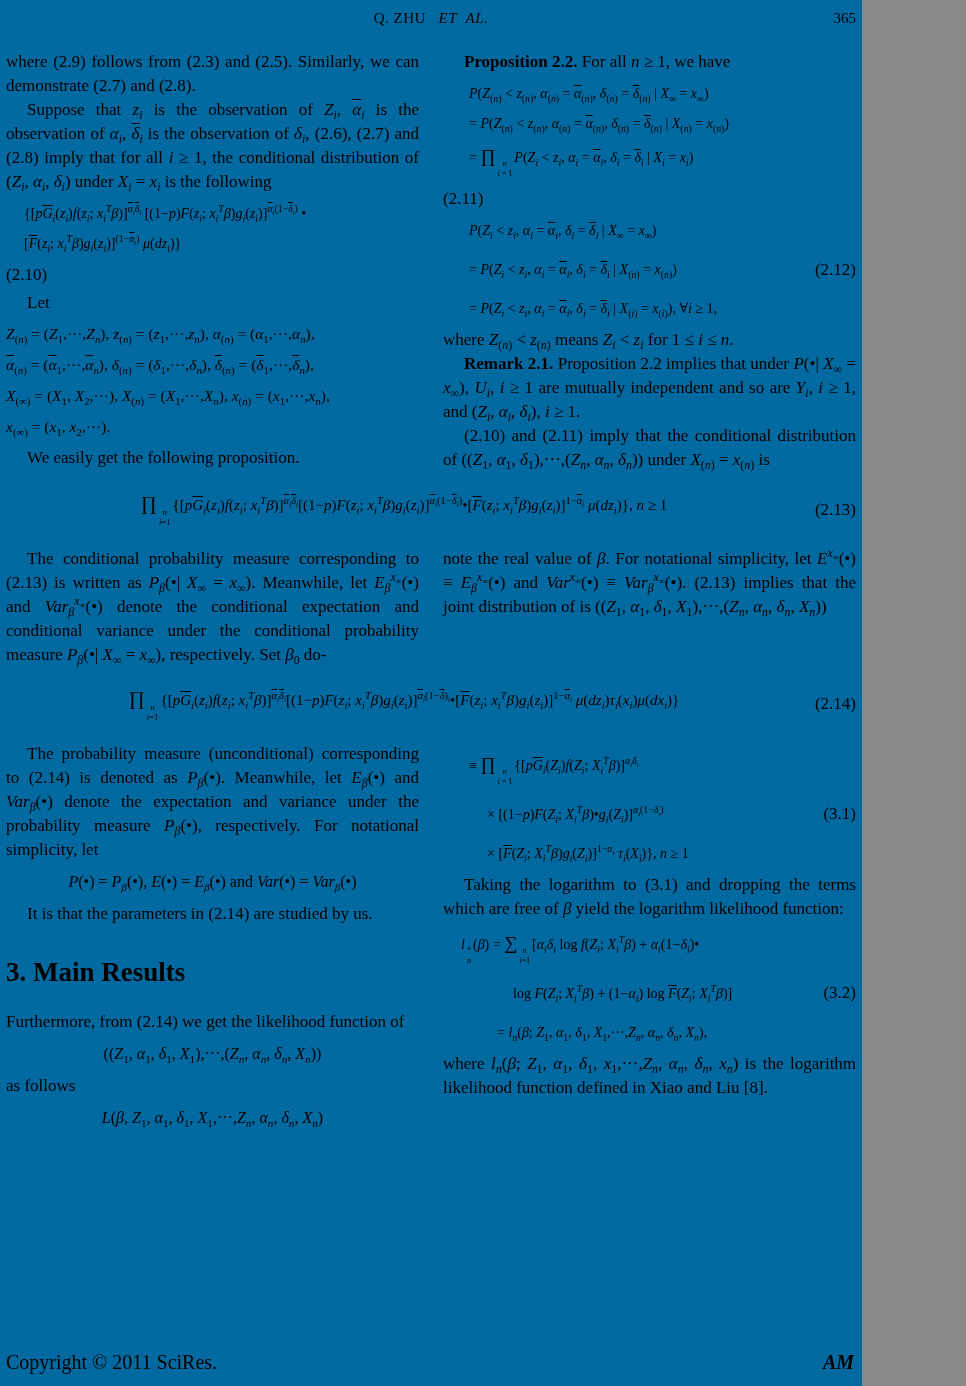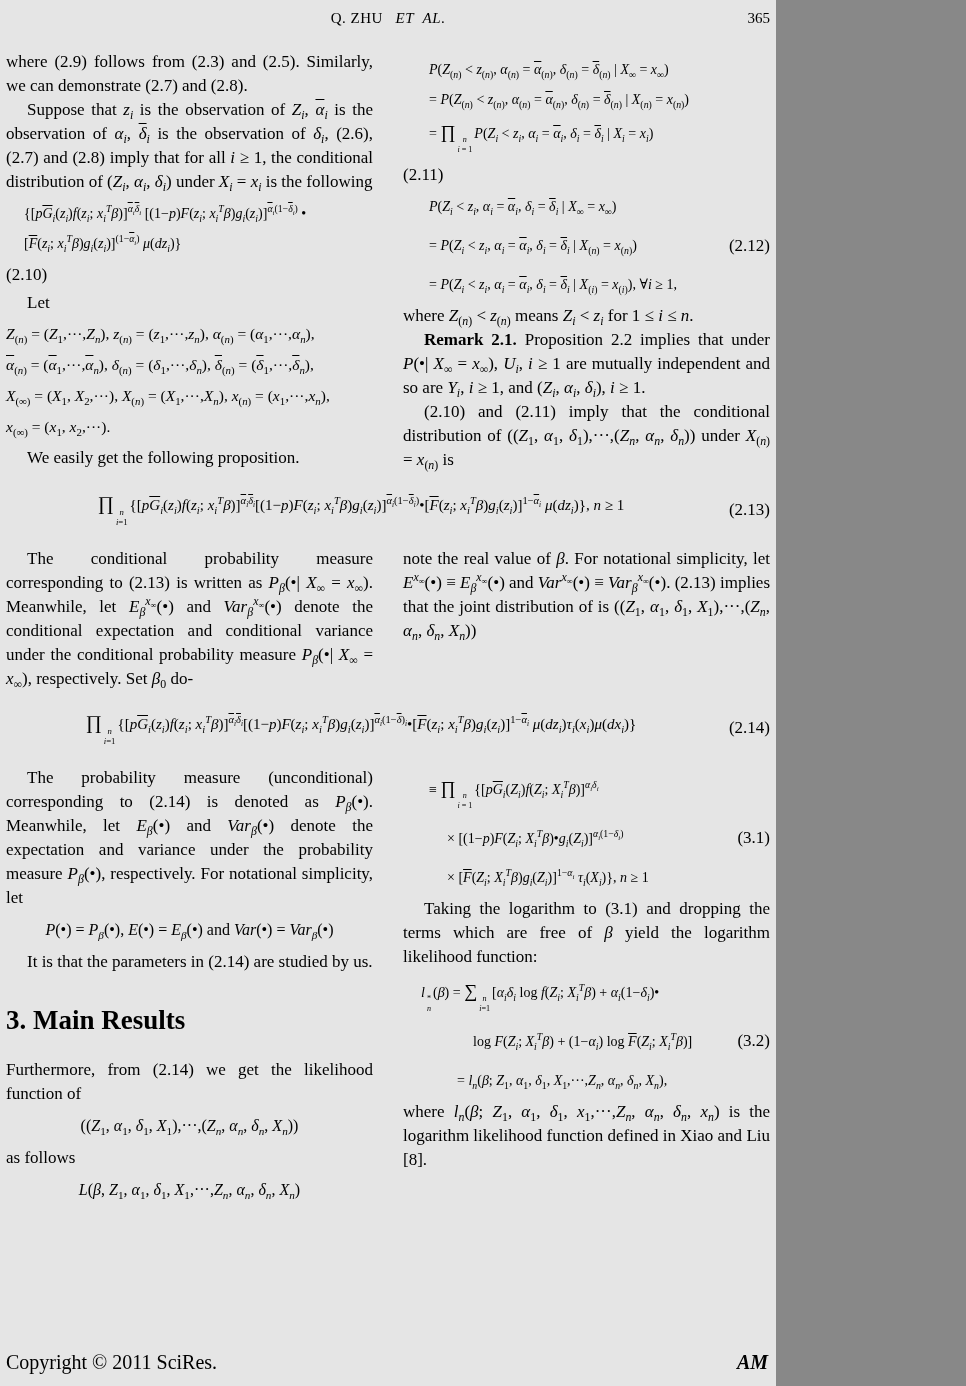--- a/index.html
+++ b/index.html
@@ -1,23 +1,23 @@
 <!DOCTYPE html>
 <html><head>
 <meta charset="utf-8">
 <style>
   html,body{margin:0;padding:0;background:#888;}
-  .page{width:776px;height:1386px;background:#e5e5e5;color:#000;box-sizing:border-box;
+  .page{width:862px;height:1386px;background:#0369a1;color:#000;box-sizing:border-box;
     font-family:"Liberation Serif","DejaVu Serif",serif;font-size:17px;line-height:24px;
     padding:6px 6px 0 6px;display:flex;flex-direction:column;overflow:hidden;position:relative;}
   .hdr{display:flex;align-items:baseline;font-size:15px;margin-bottom:20px;}
   .hdr .sp{width:70px;}
   .hdr .rh{flex:1;text-align:center;letter-spacing:.5px;}
   .hdr .pn{width:70px;text-align:right;}
-  .cols{display:grid;grid-template-columns:1fr 1fr;column-gap:30px;}
+  .cols{display:grid;grid-template-columns:1fr 1fr;column-gap:24px;}
   .col{text-align:justify;}
   p{margin:0;}
   .ind{text-indent:21px;}
   .mline{font-size:14px;white-space:nowrap;padding-left:26px;margin:9px 0;line-height:1.5;}
   .pl2{padding-left:2px;margin-left:16px;}
   .pl44{padding-left:44px;}
   .pl54{padding-left:54px;}
   .pl70{padding-left:70px;}
   .dline{font-size:15.5px;white-space:nowrap;margin:7px 0;padding-left:0;}
   .lblrow{text-align:left;margin:2px 2px 2px 0;}
@@ -62,20 +62,21 @@
       <p class="ind">Let</p>
       <div>
         <div class="dline"><i>Z</i><sub>(<i>n</i>)</sub> = (<i>Z</i><sub>1</sub>,···,<i>Z</i><sub><i>n</i></sub>), <i>z</i><sub>(<i>n</i>)</sub> = (<i>z</i><sub>1</sub>,···,<i>z</i><sub><i>n</i></sub>), <i>α</i><sub>(<i>n</i>)</sub> = (<i>α</i><sub>1</sub>,···,<i>α</i><sub><i>n</i></sub>),</div>
         <div class="dline"><i class="ov">α</i><sub>(<i>n</i>)</sub> = (<i class="ov">α</i><sub>1</sub>,···,<i class="ov">α</i><sub><i>n</i></sub>), <i>δ</i><sub>(<i>n</i>)</sub> = (<i>δ</i><sub>1</sub>,···,<i>δ</i><sub><i>n</i></sub>), <i class="ov">δ</i><sub>(<i>n</i>)</sub> = (<i class="ov">δ</i><sub>1</sub>,···,<i class="ov">δ</i><sub><i>n</i></sub>),</div>
         <div class="dline"><i>X</i><sub>(∞)</sub> = (<i>X</i><sub>1</sub>, <i>X</i><sub>2</sub>,···), <i>X</i><sub>(<i>n</i>)</sub> = (<i>X</i><sub>1</sub>,···,<i>X</i><sub><i>n</i></sub>), <i>x</i><sub>(<i>n</i>)</sub> = (<i>x</i><sub>1</sub>,···,<i>x</i><sub><i>n</i></sub>),</div>
         <div class="dline"><i>x</i><sub>(∞)</sub> = (<i>x</i><sub>1</sub>, <i>x</i><sub>2</sub>,···).</div>
       </div>
       <p class="ind">We easily get the following proposition.</p>
     </div>
     <div class="col">
+      <p class="ind"><b>Proposition 2.2.</b> For all <i>n</i> ≥ 1, we have</p>
       <div class="eq">
         <div class="mline"><i>P</i>(<i>Z</i><sub>(<i>n</i>)</sub> &lt; <i>z</i><sub>(<i>n</i>)</sub>, <i>α</i><sub>(<i>n</i>)</sub> = <i class="ov">α</i><sub>(<i>n</i>)</sub>, <i>δ</i><sub>(<i>n</i>)</sub> = <i class="ov">δ</i><sub>(<i>n</i>)</sub> | <i>X</i><sub>∞</sub> = <i>x</i><sub>∞</sub>)</div>
         <div class="mline">= <i>P</i>(<i>Z</i><sub>(<i>n</i>)</sub> &lt; <i>z</i><sub>(<i>n</i>)</sub>, <i>α</i><sub>(<i>n</i>)</sub> = <i class="ov">α</i><sub>(<i>n</i>)</sub>, <i>δ</i><sub>(<i>n</i>)</sub> = <i class="ov">δ</i><sub>(<i>n</i>)</sub> | <i>X</i><sub>(<i>n</i>)</sub> = <i>x</i><sub>(<i>n</i>)</sub>)</div>
         <div class="mline">= <span class="op">∏</span><span class="st">
               <span><i>n</i></span>
               <span><i>i</i> = 1</span>
             </span><i>P</i>(<i>Z</i><sub><i>i</i></sub> &lt; <i>z</i><sub><i>i</i></sub>, <i>α</i><sub><i>i</i></sub> = <i class="ov">α</i><sub><i>i</i></sub>, <i>δ</i><sub><i>i</i></sub> = <i class="ov">δ</i><sub><i>i</i></sub> | <i>X</i><sub><i>i</i></sub> = <i>x</i><sub><i>i</i></sub>)</div>
         <div class="lblrow">(2.11)</div>
       </div>
       <div class="eq">

